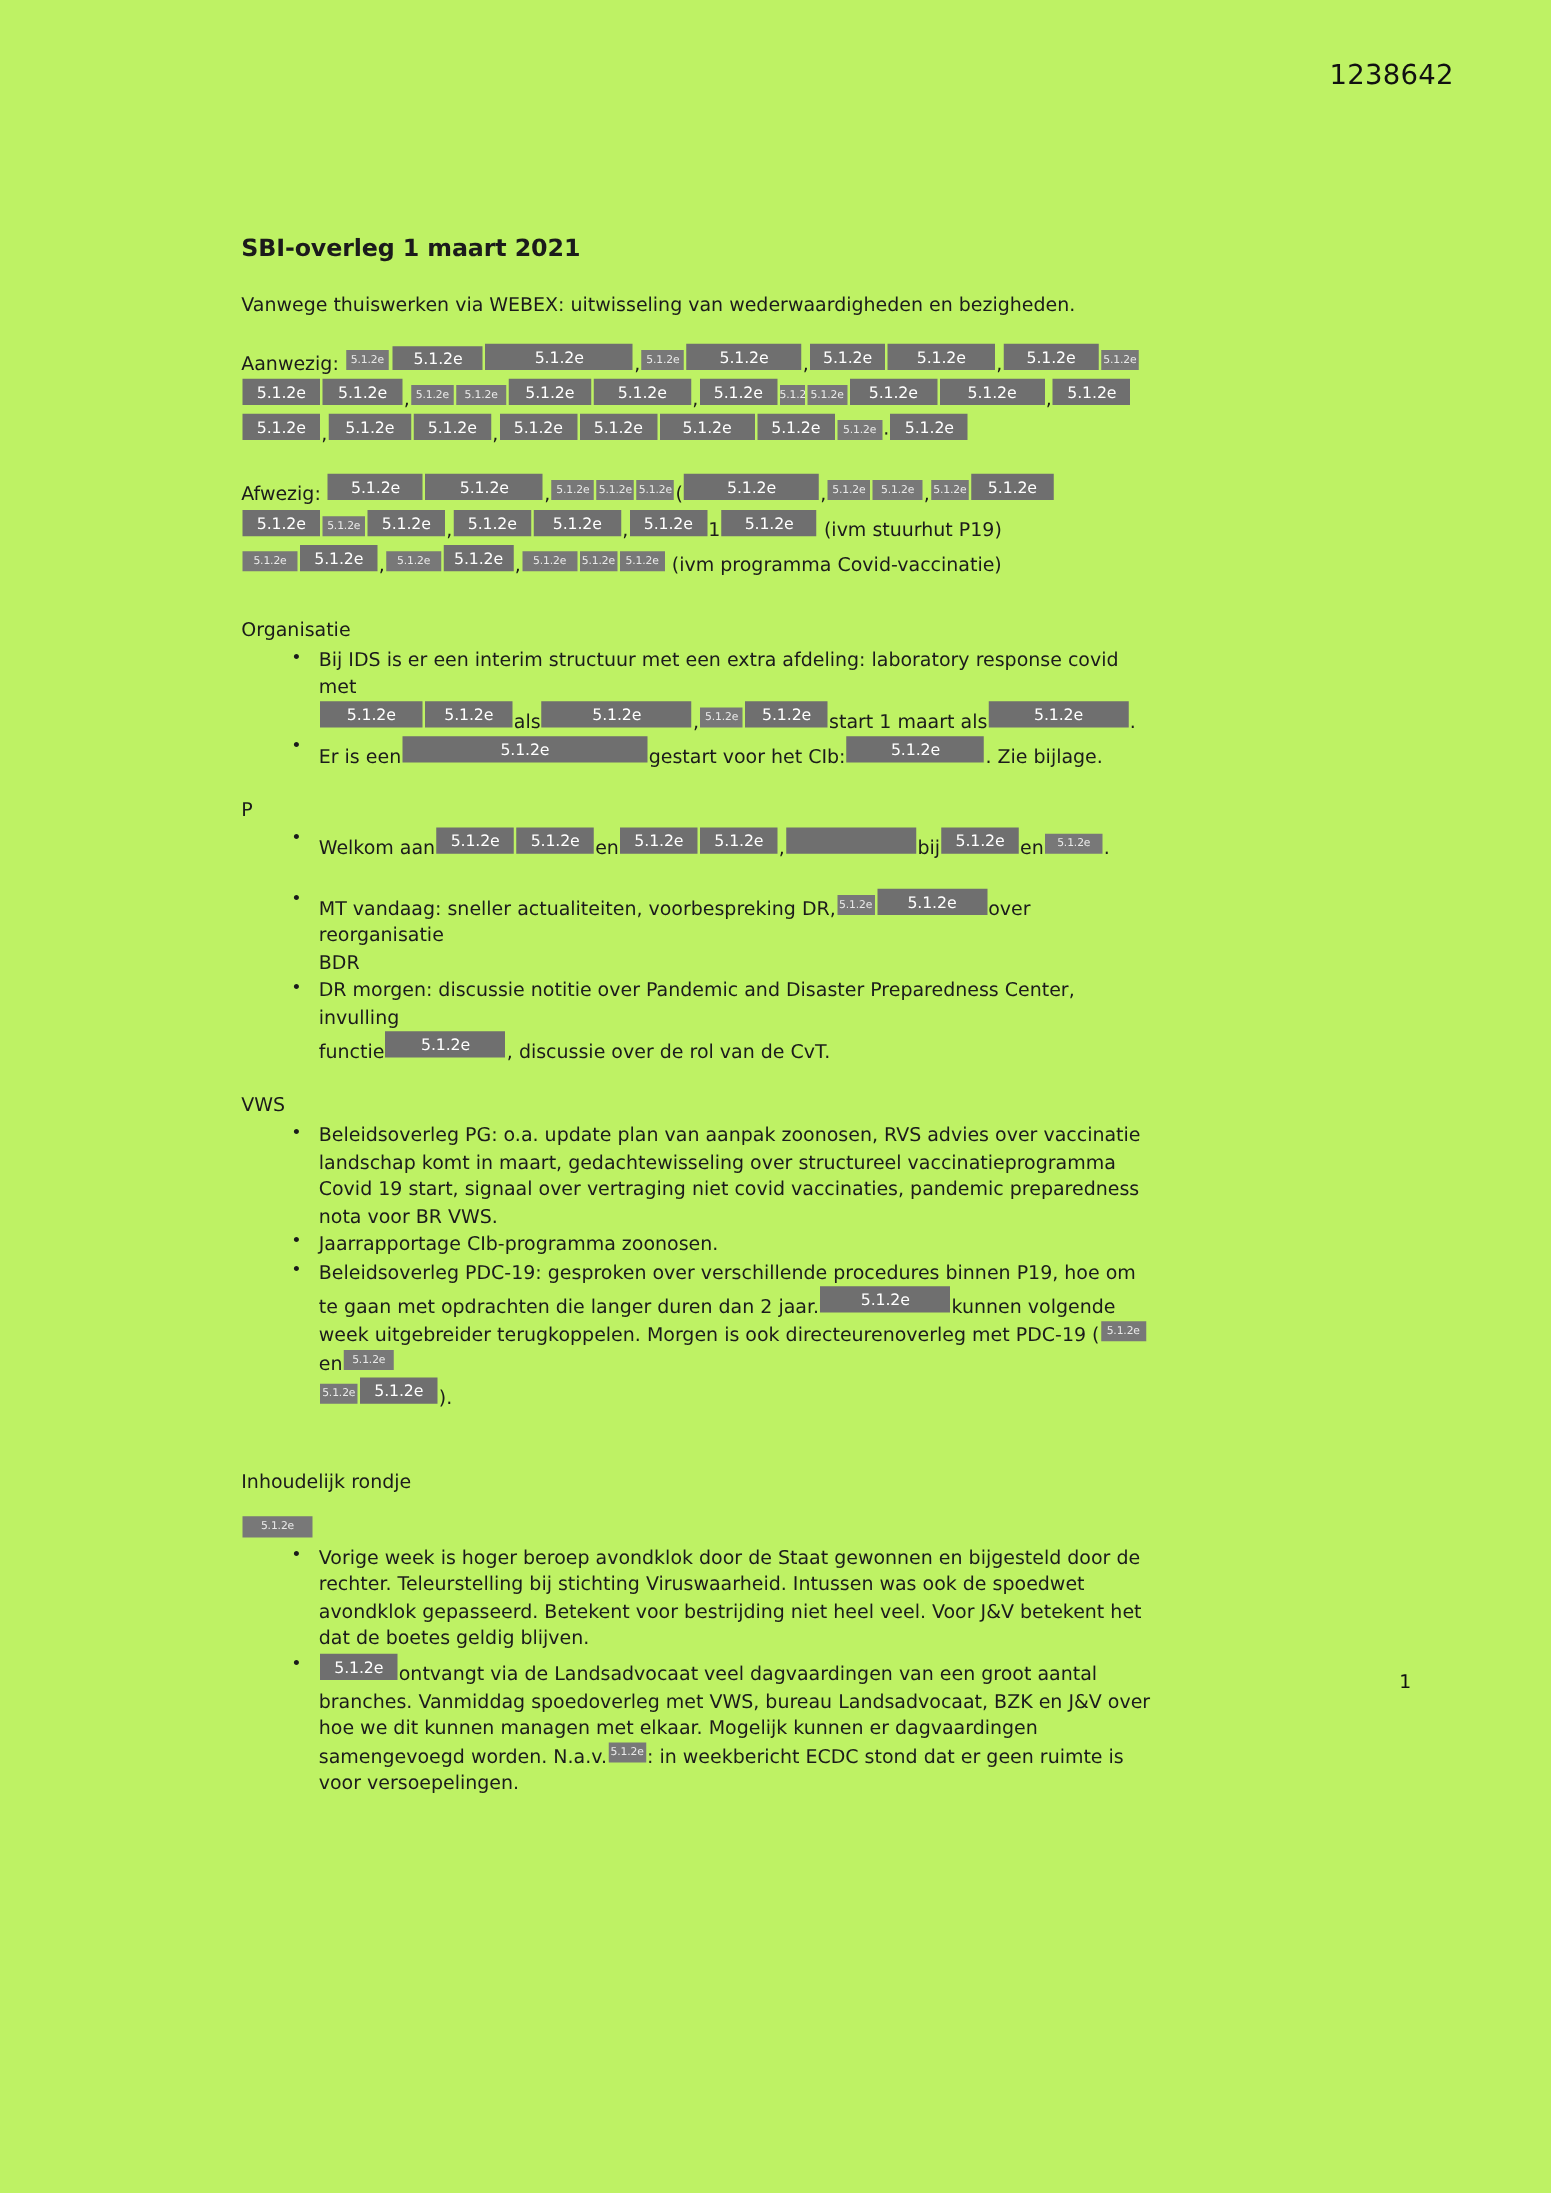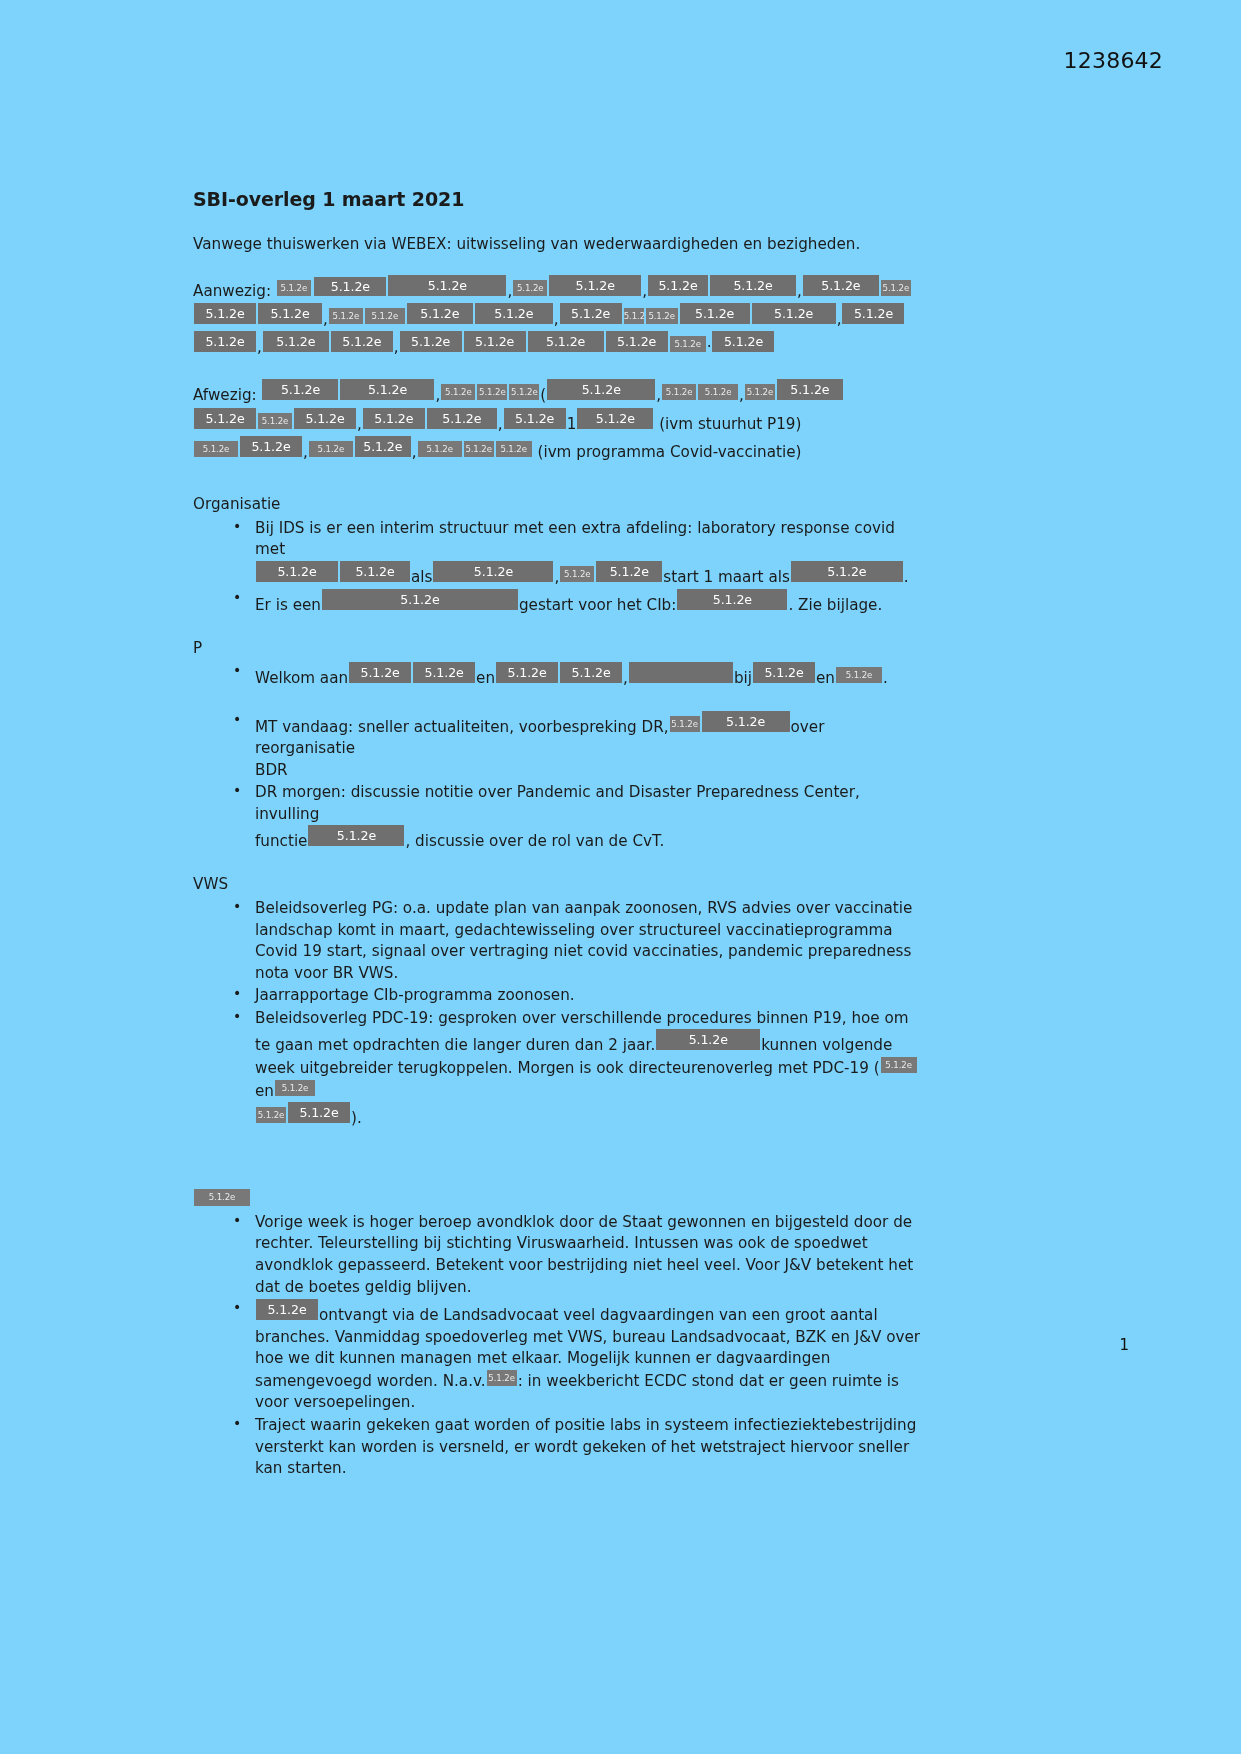--- a/index.html
+++ b/index.html
@@ -9,21 +9,21 @@
     background: #ffffff;
   }
   body {
     font-family: "DejaVu Sans", sans-serif;
     color: #1a1a1a;
   }
   .page {
     position: relative;
     width: 1241px;
     height: 1754px;
-    background: #7dd3fc;
+    background: #bef264;
     overflow: hidden;
     box-sizing: border-box;
   }
   
   .doc-number {
     position: absolute;
     top: 48px;
     right: 78px;
     font-size: 22px;
     letter-spacing: 0.2px;
@@ -210,33 +210,31 @@
         <span>Jaarrapportage CIb-programma zoonosen.</span>
       </li>
       <li>
         <span>Beleidsoverleg PDC-19: gesproken over verschillende procedures binnen P19, hoe om te gaan met opdrachten die langer duren dan 2 jaar.</span><span class="rd tall" style="width:104px">5.1.2e</span><span>kunnen volgende week uitgebreider terugkoppelen. Morgen is ook directeurenoverleg met PDC-19 (</span><span class="rd sm" style="width:36px">5.1.2e</span><span>en</span><span class="rd sm" style="width:40px">5.1.2e</span><br>
         <span class="rd sm" style="width:30px">5.1.2e</span><span class="rd tall" style="width:62px">5.1.2e</span><span>).</span>
       </li>
     </ul>
 
     <div class="gap-xl"></div>
 
+    <div class="section-head">Inhoudelijk rondje</div>
     <div class="gap-sm"></div>
     <div>
       <span class="rd sm" style="width:56px;height:17px;line-height:17px">5.1.2e</span>
     </div>
     <ul class="bul">
       <li>
         <span>Vorige week is hoger beroep avondklok door de Staat gewonnen en bijgesteld door de rechter. Teleurstelling bij stichting Viruswaarheid. Intussen was ook de spoedwet avondklok gepasseerd. Betekent voor bestrijding niet heel veel. Voor J&amp;V betekent het dat de boetes geldig blijven.</span>
       </li>
       <li>
         <span class="rd tall" style="width:62px">5.1.2e</span><span>ontvangt via de Landsadvocaat veel dagvaardingen van een groot aantal branches. Vanmiddag spoedoverleg met VWS, bureau Landsadvocaat, BZK en J&amp;V over hoe we dit kunnen managen met elkaar. Mogelijk kunnen er dagvaardingen samengevoegd worden. N.a.v.</span><span class="rd sm" style="width:30px">5.1.2e</span><span>: in weekbericht ECDC stond dat er geen ruimte is voor versoepelingen.</span>
       </li>
-      <li>
-        <span>Traject waarin gekeken gaat worden of positie labs in systeem infectieziektebestrijding versterkt kan worden is versneld, er wordt gekeken of het wetstraject hiervoor sneller kan starten.</span>
-      </li>
     </ul>
 
   </div>
 
   <div class="page-number">1</div>
 
 </div>
 
 </body></html>

